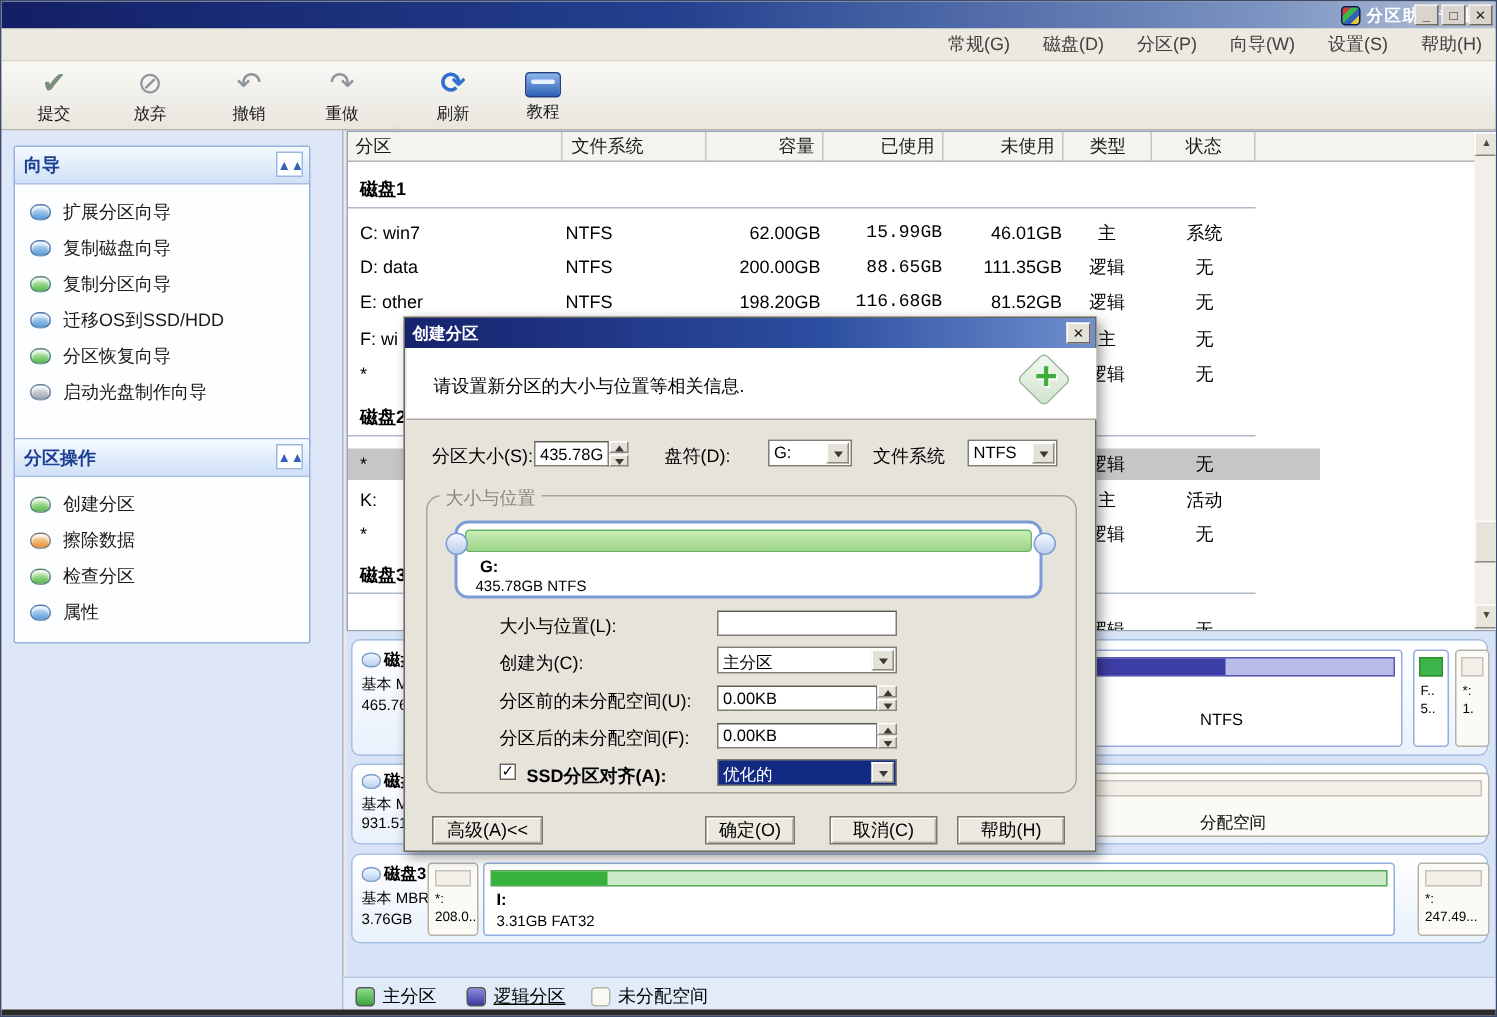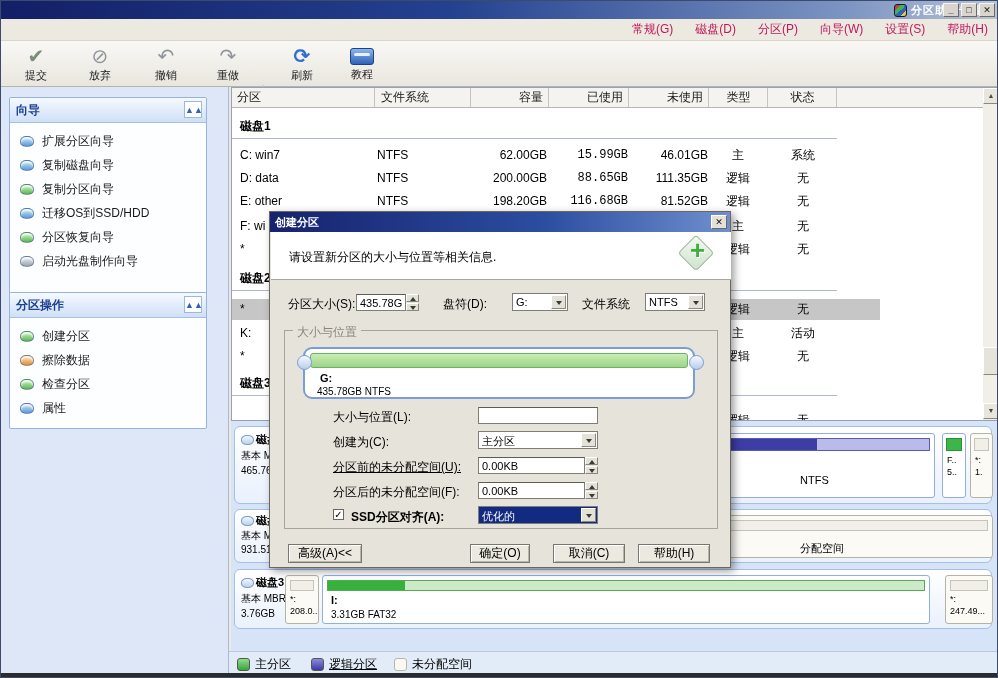--- a/index.html
+++ b/index.html
@@ -9,21 +9,21 @@
 
   
   .titlebar{left:0;top:0;width:998px;height:18px;background:linear-gradient(90deg,#131f66 0%,#24418f 45%,#7d95c2 85%,#b8c4d8 100%);display:flex;align-items:center;padding:0 4px;}
   .app-icon{width:13px;height:13px;border-radius:3px;background:linear-gradient(135deg,#d23c3c 0 25%,#3cb54a 25% 50%,#2f62b8 50% 75%,#e8c832 75% 100%);margin-right:4px;border:1px solid #0c1540;}
   .title-text{color:#fff;font-size:11px;font-weight:bold;letter-spacing:1px;}
   .winbtns{position:absolute;right:4px;top:2px;display:flex;gap:2px;}
   .winbtn{width:16px;height:14px;background:#d9d5cc;border:1px solid #f5f3ee;border-right-color:#6d6a62;border-bottom-color:#6d6a62;font-size:9px;line-height:12px;text-align:center;color:#1a1a1a;font-weight:bold;}
 
   
   .menubar{left:0;top:18px;width:998px;height:22px;background:#ece9e0;border-bottom:1px solid #d8d5cc;display:flex;align-items:center;padding-left:2px;}
-  .menuitem{font-size:12px;color:#be185d;padding:3px 11px;}
+  .menuitem{font-size:12px;color:#404040;padding:3px 11px;}
   .toolbar{left:0;top:40px;width:998px;height:46px;background:linear-gradient(#f9f8f5,#e9e6de);border-bottom:1px solid #b7b4ab;}
   .tbtn{position:absolute;top:3px;width:58px;height:40px;text-align:center;}
   .tbtn .ticon{display:block;height:24px;font-size:20px;line-height:24px;color:#8f959d;}
   .tbtn .tlabel{display:block;font-size:11px;color:#1a1a1a;}
   .ticon.green{color:#7a8f7a;}
   .ticon.blue{color:#2f6fd0;font-weight:bold;}
   .tsep{left:262px;top:44px;width:1px;height:38px;background:#c6c3ba;}
   .tut-icon{display:block;margin:4px auto 2px;width:24px;height:17px;border-radius:3px;background:linear-gradient(#8cb6ec,#2f62b8);border:1px solid #1d4086;position:relative;}
   .tut-icon:after{content:"";position:absolute;left:3px;top:4px;right:3px;height:3px;background:#e8f1fc;border-radius:2px;}
   .tb-check{left:871px;top:56px;width:20px;height:20px;border:2px solid #b9cfe6;border-radius:3px;color:#b9cfe6;font-size:14px;line-height:17px;text-align:center;font-weight:bold;background:#eef3f9;}
@@ -108,21 +108,21 @@
   .spin div{position:absolute;left:0;width:13px;height:8px;background:#e4e1d8;border:1px solid #fff;border-right-color:#8a877e;border-bottom-color:#8a877e;}
   .spin div:last-child{top:9px;}
   .tri-u{position:absolute;left:3px;top:2px;width:0;height:0;border-left:3px solid transparent;border-right:3px solid transparent;border-bottom:4px solid #3a3a35;}
   .tri-d{position:absolute;left:3px;top:2px;width:0;height:0;border-left:3px solid transparent;border-right:3px solid transparent;border-top:4px solid #3a3a35;}
   .combo{position:absolute;height:18px;border:1px solid #807d74;background:#fff;}
   .combo .cval{position:absolute;left:3px;top:2px;font-size:11px;color:#000;white-space:nowrap;}
   .combo .cbtn{position:absolute;right:1px;top:1px;width:15px;height:14px;background:#e4e1d8;border:1px solid #fff;border-right-color:#8a877e;border-bottom-color:#8a877e;}
   .combo .cbtn i{position:absolute;left:4px;top:5px;width:0;height:0;border-left:3px solid transparent;border-right:3px solid transparent;border-top:4px solid #3a3a35;}
   .combo.navy{background:#122a82;}
   .combo.navy .cval{color:#fff;}
-  .groupbox{position:absolute;left:14px;top:118px;width:434px;height:199px;border:1px solid #a8a49a;border-radius:0;}
+  .groupbox{position:absolute;left:14px;top:118px;width:434px;height:199px;border:1px solid #a8a49a;border-radius:10px;}
   .grouplabel{position:absolute;left:8px;top:-7px;background:#e6e3da;padding:0 4px;font-size:12px;color:#8a867c;}
   .slider{position:absolute;left:18px;top:16px;width:392px;height:52px;background:#fff;border:2px solid #7b9cd6;border-radius:9px;}
   .sliderbar{position:absolute;left:5px;right:5px;top:4px;height:15px;background:linear-gradient(#c8edb5,#9ed488);border:1px solid #69b369;border-radius:3px;}
   .shandle{position:absolute;top:24px;width:15px;height:15px;border-radius:50%;background:linear-gradient(#f5f9ff,#b9cdea);border:1px solid #7b9cd6;}
   .sl-drive{position:absolute;left:15px;top:23px;font-size:11px;font-weight:bold;color:#000;}
   .sl-info{position:absolute;left:12px;top:37px;font-size:10px;color:#000;}
   .dcheck{position:absolute;width:11px;height:11px;background:#fff;border:1px solid #6a675e;font-size:10px;line-height:10px;text-align:center;color:#000;font-weight:bold;}
   .dbtn{position:absolute;height:19px;background:#ece9e0;border:1px solid #7a766e;box-shadow:inset 1px 1px 0 #fff, inset -1px -1px 0 #b8b4aa;font-size:12px;text-align:center;line-height:17px;color:#000;}
 </style>
 </head>
@@ -466,21 +466,21 @@
       <input class="dinput" style="left: 193px; top: 76px; width: 120px;" value="">
 
       <div class="dlabel" style="left:48px;top:103px;">创建为(C):</div>
       <div class="combo" style="left:193px;top:100px;width:120px;">
         <span class="cval">主分区</span>
         <span class="cbtn">
             <i></i>
           </span>
       </div>
 
-      <div class="dlabel" style="left:48px;top:128px;text-decoration:underline;">分区前的未分配空间(U):</div>
+      <div class="dlabel" style="left:48px;top:128px;">分区前的未分配空间(U):</div>
       <input class="dinput" style="left: 193px; top: 126px; width: 107px;" value="0.00KB">
       <div class="spin" style="left:300px;top:126px;">
           <div>
             <i class="tri-u"></i>
           </div>
           <div>
             <i class="tri-d"></i>
           </div>
         </div>
 

